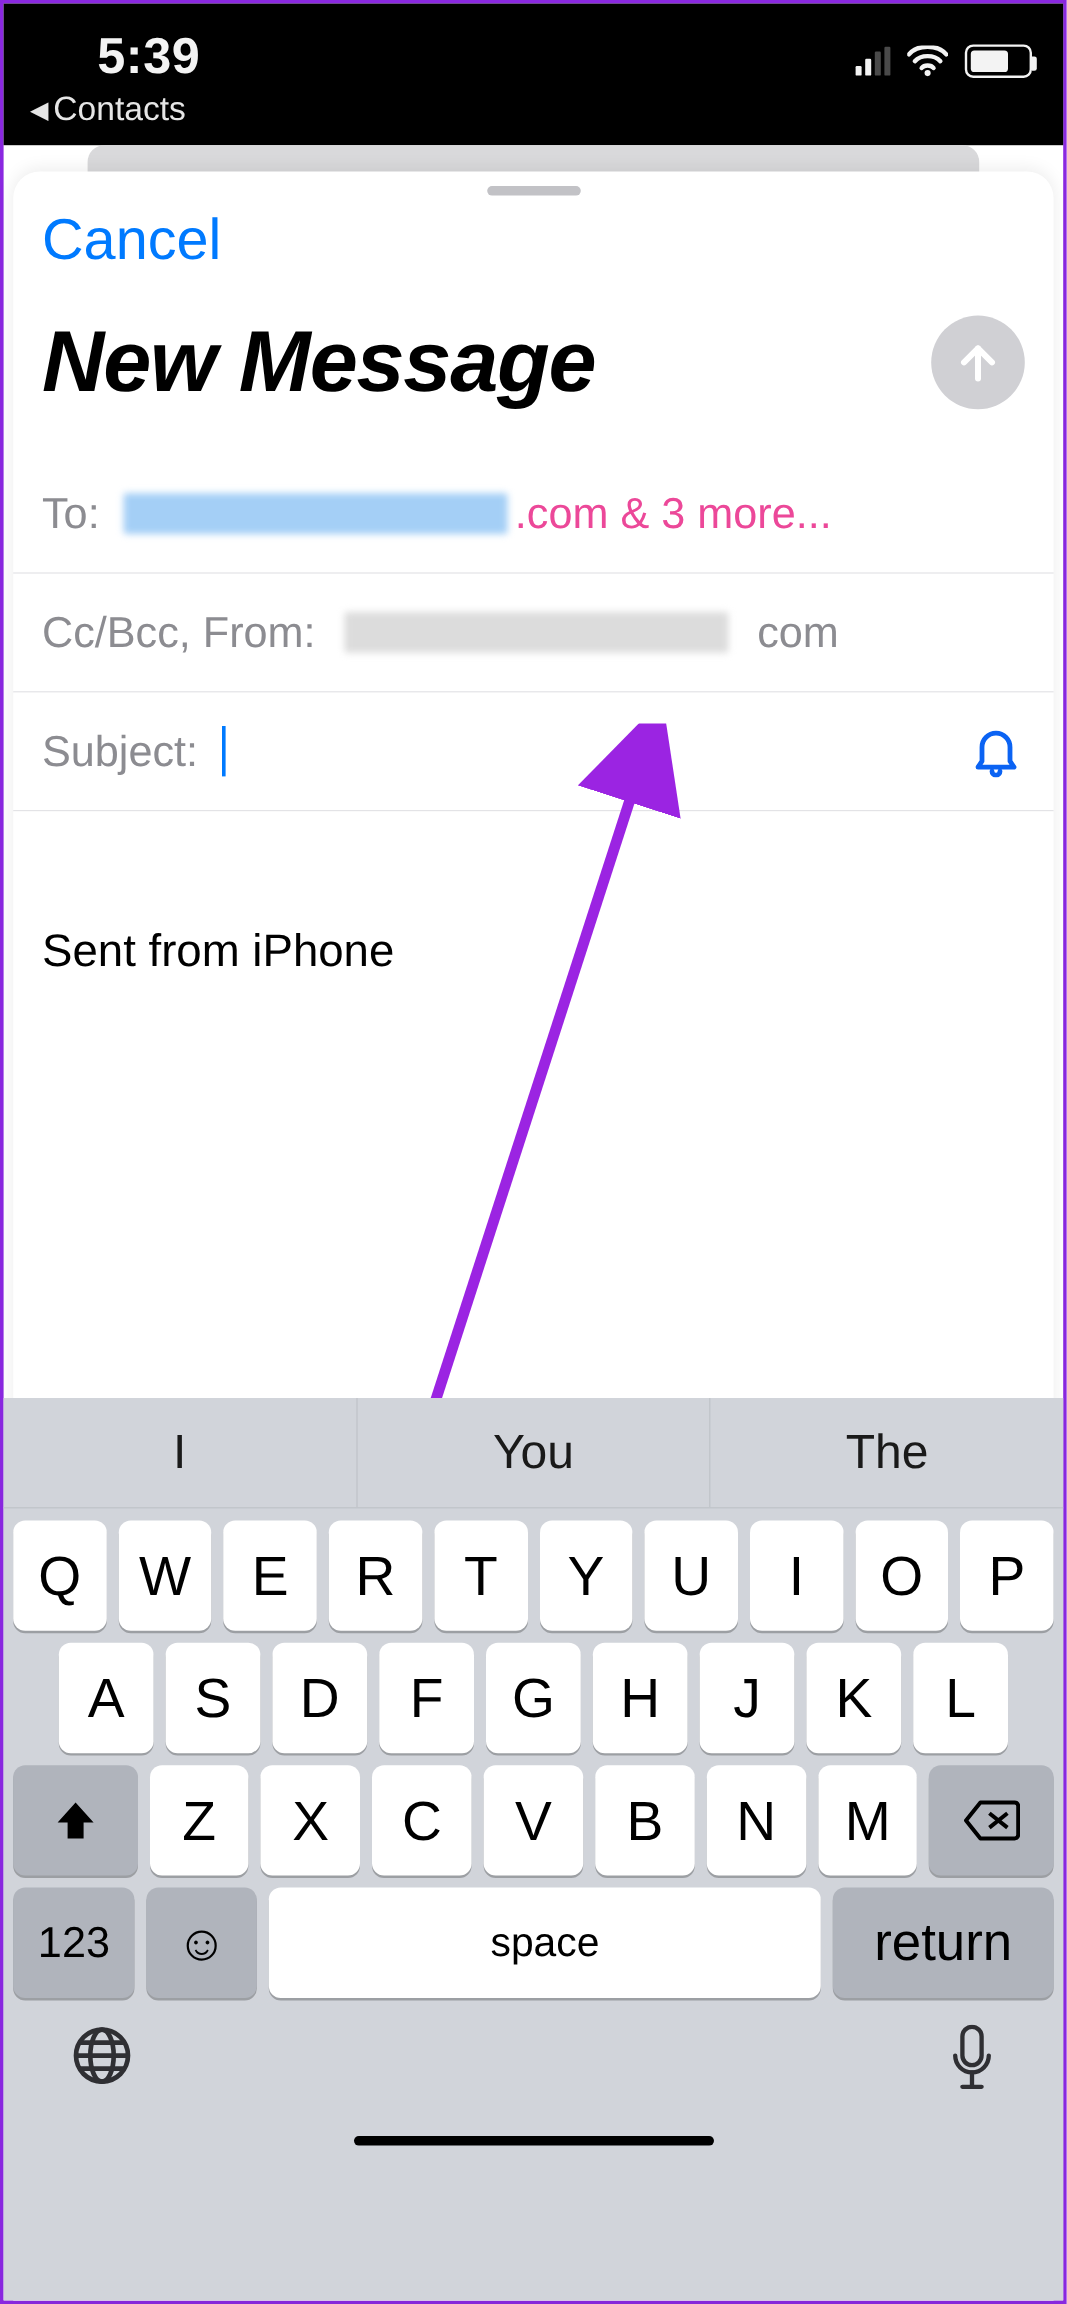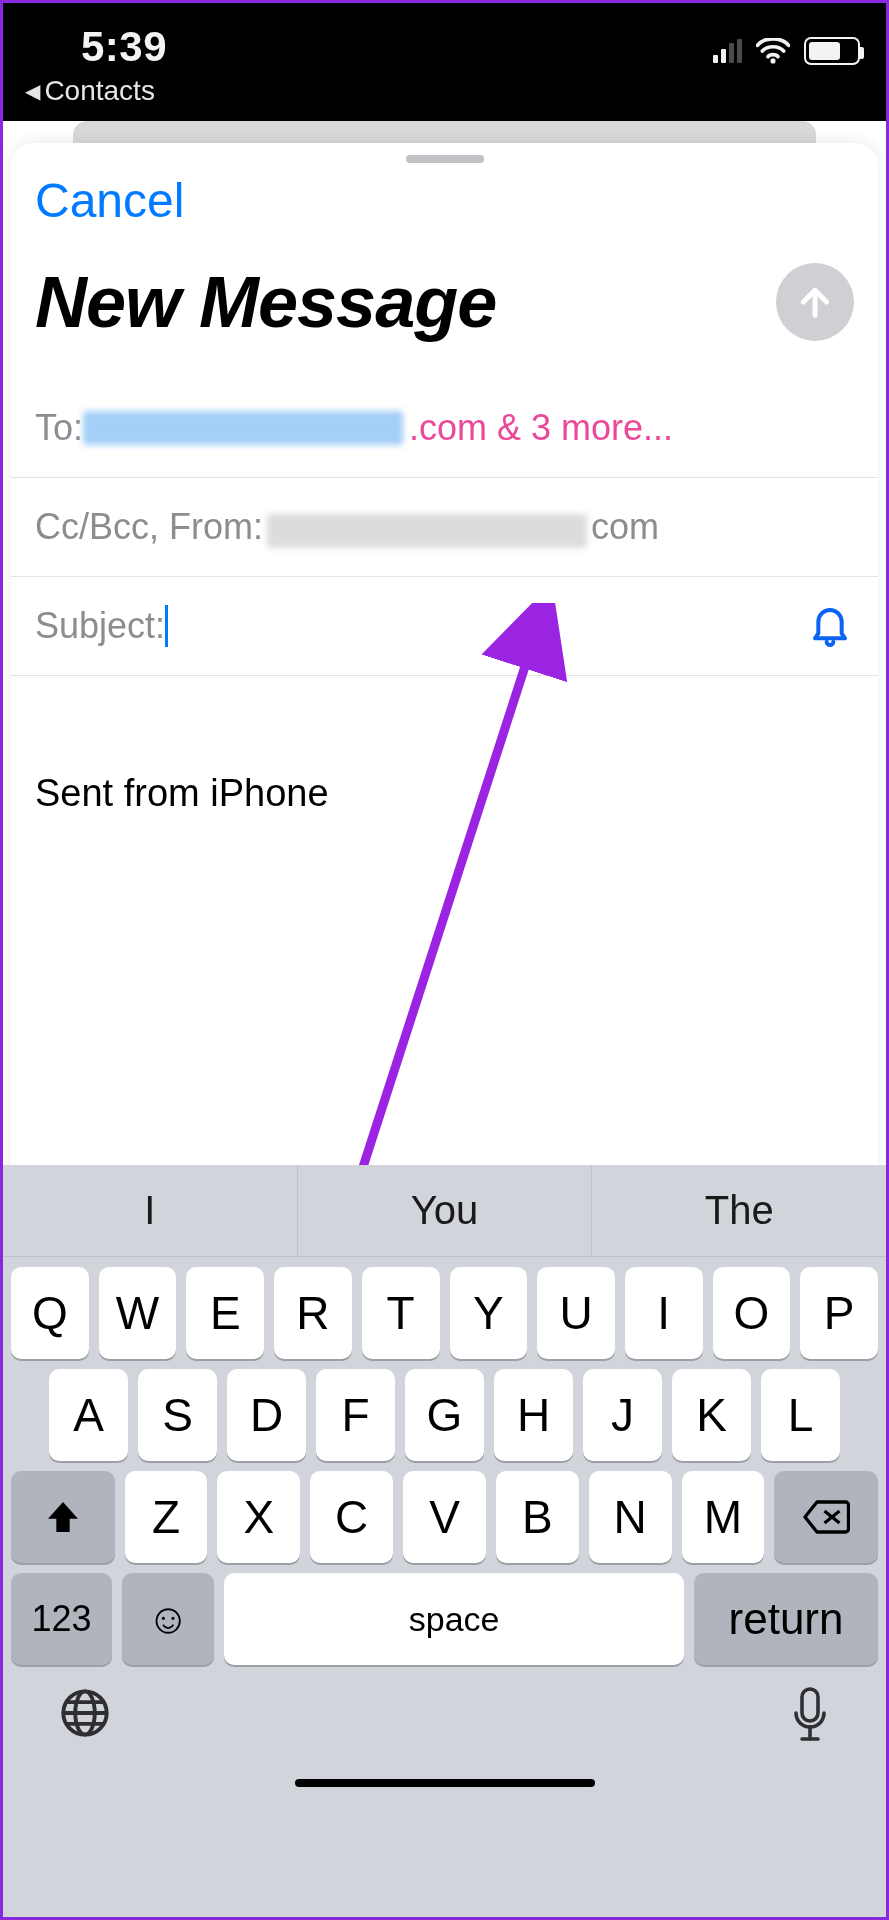--- a/index.html
+++ b/index.html
@@ -115,25 +115,25 @@
   }
   .send-btn {
     width:78px;height:78px;border-radius:50%;
     background:#d0d0d4;
     display:flex;align-items:center;justify-content:center;
   }
   .send-btn svg { stroke:#fff; }
 
   
   .field {
-    display:flex; align-items:flex-end;
+    display:flex; align-items:center;
     padding: 28px 24px;
     border-bottom:1px solid #e3e3e6;
     font-size:36px;
-    gap:0;
+    gap:20px;
     position:relative;
   }
   .field-label { color:#8c8c91; white-space:nowrap; }
   .to-value { color:#ec4899; display:flex; align-items:center; gap:6px;}
   .redact-blue {
     width: 320px; height:34px;
     background: #a4cff6;
     filter: blur(3px);
     border-radius:2px;
   }

